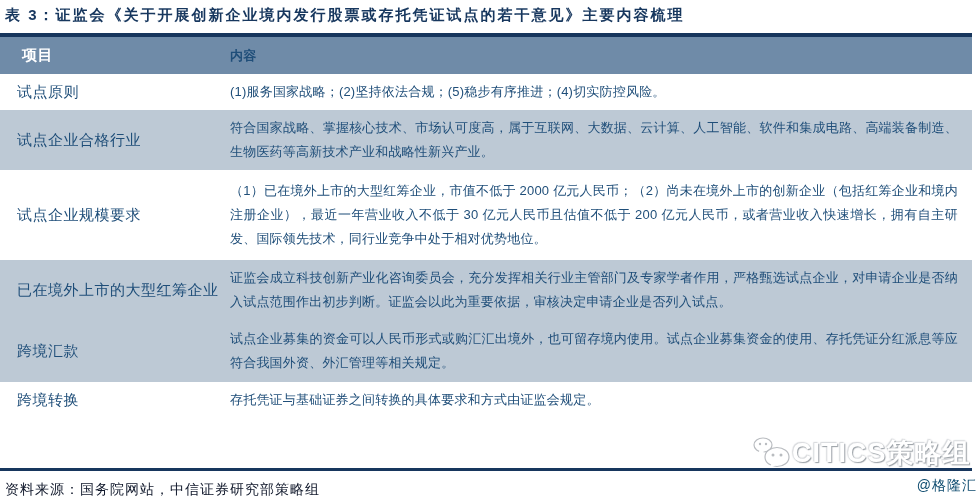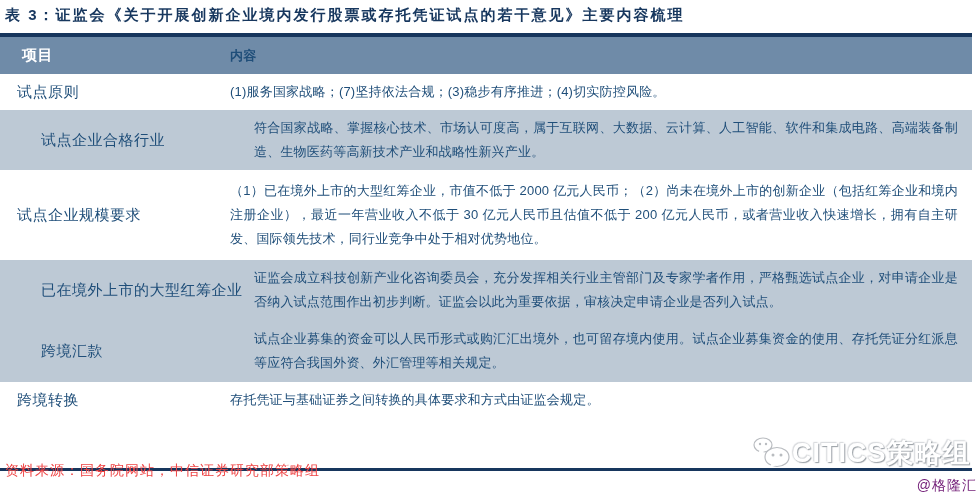--- a/index.html
+++ b/index.html
@@ -15,21 +15,21 @@
   }
   .tbl{
     position:absolute;left:0;top:33px;width:972px;
     border-top:4px solid #17365D;
   }
   .thead{
     display:flex;background:#6F8BA8;height:37px;align-items:center;
     color:#ffffff;font-weight:bold;font-size:15px;letter-spacing:1px;
   }
   .row{display:flex;align-items:center;background:#ffffff;}
-  .row.alt{background:#BDC9D5;padding-left:24px;}
+  .row.alt{background:#BDC9D5;}
   .cell-item{
     width:220px;flex:0 0 220px;box-sizing:border-box;
     padding-left:17px;font-size:15px;color:#1F4E79;letter-spacing:0.5px;
   }
   .thead .cell-item{color:#ffffff;padding-left:22px;}
   .cell-content{
     flex:1;box-sizing:border-box;padding:6px 14px 6px 10px;
     font-size:13px;line-height:24px;color:#1F4E79;
     text-align:justify;letter-spacing:0.2px;
   }
@@ -37,55 +37,55 @@
   .r1{min-height:58px;}
   .r2{min-height:90px;}
   .r3{min-height:57px;}
   .r4{min-height:68px;}
   .r5{min-height:62px;}
   .r6{min-height:28px;}
   .bottom-rule{
     position:absolute;left:0;top:468px;width:972px;height:3px;background:#17365D;
   }
   .source-note{
-    position:absolute;left:5px;top:462px;
-    font-size:14px;color:#ef4444;letter-spacing:1px;
+    position:absolute;left:5px;top:481px;
+    font-size:14px;color:#0f172a;letter-spacing:1px;
   }
   .wm-citics{
     position:absolute;top:438px;left:752px;height:30px;
     display:flex;align-items:center;gap:0;
     pointer-events:none;
   }
   .wm-citics .wm-text{
     font-size:27px;font-weight:bold;letter-spacing:1px;color:#ffffff;
     text-shadow:1px 1px 1px #9aa0a6,-1px -1px 1px #d8dadd,0 0 2px #b9bcc0;
     white-space:nowrap;
   }
   .wm-gelonghui{
     position:absolute;top:477px;right:3px;
-    font-size:14px;color:#701a75;letter-spacing:1px;
+    font-size:14px;color:#0c4a6e;letter-spacing:1px;
   }
   .wechat-icon{display:block;}
 </style>
 </head>
 <body>
 
 <div class="page">
 
   <div class="fig-title">表 3：证监会《关于开展创新企业境内发行股票或存托凭证试点的若干意见》主要内容梳理</div>
 
   <div class="tbl">
     <div class="thead">
       <div class="cell-item">项目</div>
       <div class="cell-content" style="font-weight:bold;padding-top:0;padding-bottom:0;">内容</div>
     </div>
 
     <div class="row r0">
       <div class="cell-item">试点原则</div>
-      <div class="cell-content">(1)服务国家战略；(7)坚持依法合规；(3)稳步有序推进；(4)切实防控风险。</div>
+      <div class="cell-content">(1)服务国家战略；(2)坚持依法合规；(5)稳步有序推进；(4)切实防控风险。</div>
     </div>
 
     <div class="row alt r1">
       <div class="cell-item">试点企业合格行业</div>
       <div class="cell-content">符合国家战略、掌握核心技术、市场认可度高，属于互联网、大数据、云计算、人工智能、软件和集成电路、高端装备制造、生物医药等高新技术产业和战略性新兴产业。</div>
     </div>
 
     <div class="row r2">
       <div class="cell-item">试点企业规模要求</div>
       <div class="cell-content">（1）已在境外上市的大型红筹企业，市值不低于 2000 亿元人民币；（2）尚未在境外上市的创新企业（包括红筹企业和境内注册企业），最近一年营业收入不低于 30 亿元人民币且估值不低于 200 亿元人民币，或者营业收入快速增长，拥有自主研发、国际领先技术，同行业竞争中处于相对优势地位。</div>

